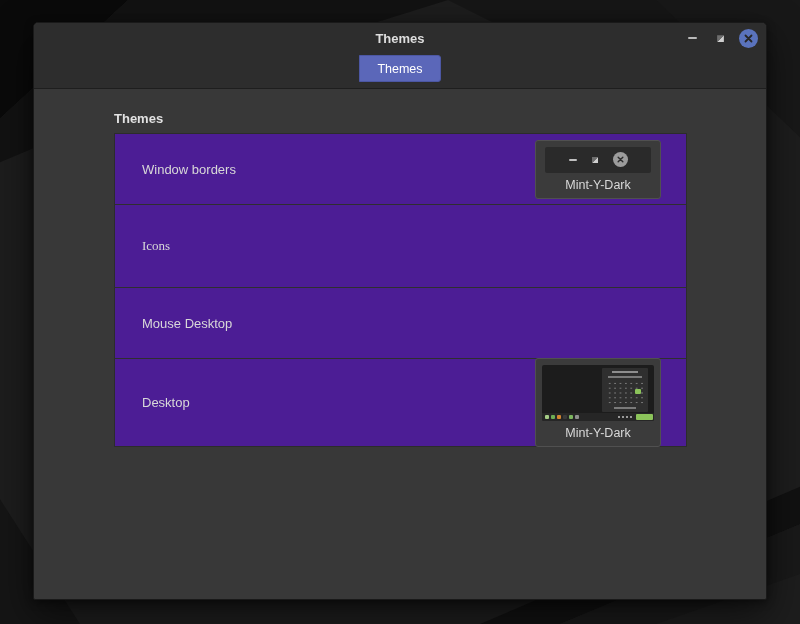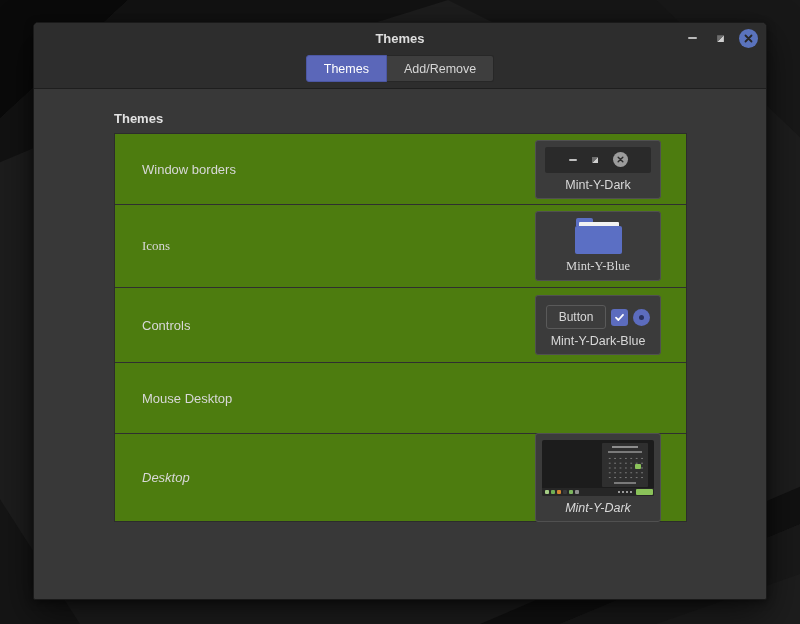--- a/index.html
+++ b/index.html
@@ -72,31 +72,31 @@
     background:#5b67b9; border-color:#4c57a3; color:#ffffff;
   }
 
   
   .content { padding-top:22px; }
   .section-header {
     margin-left:80px; font-size:13px; font-weight:bold; color:#e2e2e2;
   }
   .themes-list {
     margin:7px 79px 0 80px;
-    background:#4d7c0f;
+    background:#4c1d95;
     border:1px solid #2c2c2c;
   }
   .theme-row {
     display:flex; align-items:center; justify-content:space-between;
     padding:0 25px 0 27px;
     border-bottom:1px solid #2f2f2f;
   }
   .theme-row:last-child { border-bottom:none; }
   .r1 { height:71px; } .r2 { height:83px;font-family:Liberation Serif, serif; } .r3 { height:75px; }
-  .r4 { height:71px; } .r5 { height:87px;font-style:italic; }
+  .r4 { height:71px; } .r5 { height:87px; }
   .row-label { font-size:13px; color:#d8d8d8; }
 
   .preview-btn {
     width:126px;
     background:#3b3b3b;
     border:1px solid #505050;
     border-radius:3px;
     display:flex; flex-direction:column; align-items:center; justify-content:center;
     padding:6px 4px;
     cursor:default;
@@ -204,21 +204,20 @@
         <div class="win-btn close">
           <svg width="9" height="9" viewBox="0 0 9 9">
             <path d="M1.5 1.5 L7.5 7.5 M7.5 1.5 L1.5 7.5" stroke="#272727" stroke-width="1.8" stroke-linecap="round"></path>
           </svg>
         </div>
       </div>
     </div>
 
     <div class="tab-row">
       <button class="tab-btn active">Themes</button>
-      <button class="tab-btn">Add/Remove</button>
     </div>
   </div>
 
   <div class="content">
     <div class="section-header">Themes</div>
 
     <div class="themes-list">
 
       <div class="theme-row r1">
         <span class="row-label">Window borders</span>
@@ -234,47 +233,22 @@
                 <path d="M1.5 1.5 L7.5 7.5 M7.5 1.5 L1.5 7.5" stroke="#2b2b2b" stroke-width="1.8" stroke-linecap="round"></path>
               </svg>
             </span>
           </div>
           <span class="theme-name">Mint-Y-Dark</span>
         </div>
       </div>
 
       <div class="theme-row r2">
         <span class="row-label">Icons</span>
-        <div class="preview-btn">
-          <div class="folder-icon">
-            <div class="folder-tab"></div>
-            <div class="folder-paper"></div>
-            <div class="folder-body"></div>
-          </div>
-          <span class="theme-name">Mint-Y-Blue</span>
-        </div>
-      </div>
-
-      <div class="theme-row r3">
-        <span class="row-label">Controls</span>
-        <div class="preview-btn">
-          <div class="controls-demo">
-            <span class="sample-button">Button</span>
-            <span class="sample-checkbox">
-              <svg width="11" height="11" viewBox="0 0 11 11">
-                <path d="M2 5.6 L4.4 8 L9 2.8" stroke="#ffffff" stroke-width="1.8" fill="none" stroke-linecap="round" stroke-linejoin="round"></path>
-              </svg>
-            </span>
-            <span class="sample-radio">
-              <span class="dot"></span>
-            </span>
-          </div>
-          <span class="theme-name">Mint-Y-Dark-Blue</span>
-        </div>
-      </div>
+      </div>
+
 
       <div class="theme-row r4">
         <span class="row-label">Mouse Desktop</span>
       </div>
 
       <div class="theme-row r5">
         <span class="row-label">Desktop</span>
         <div class="preview-btn">
           <div class="desktop-thumb">
             <div class="thumb-calendar">

